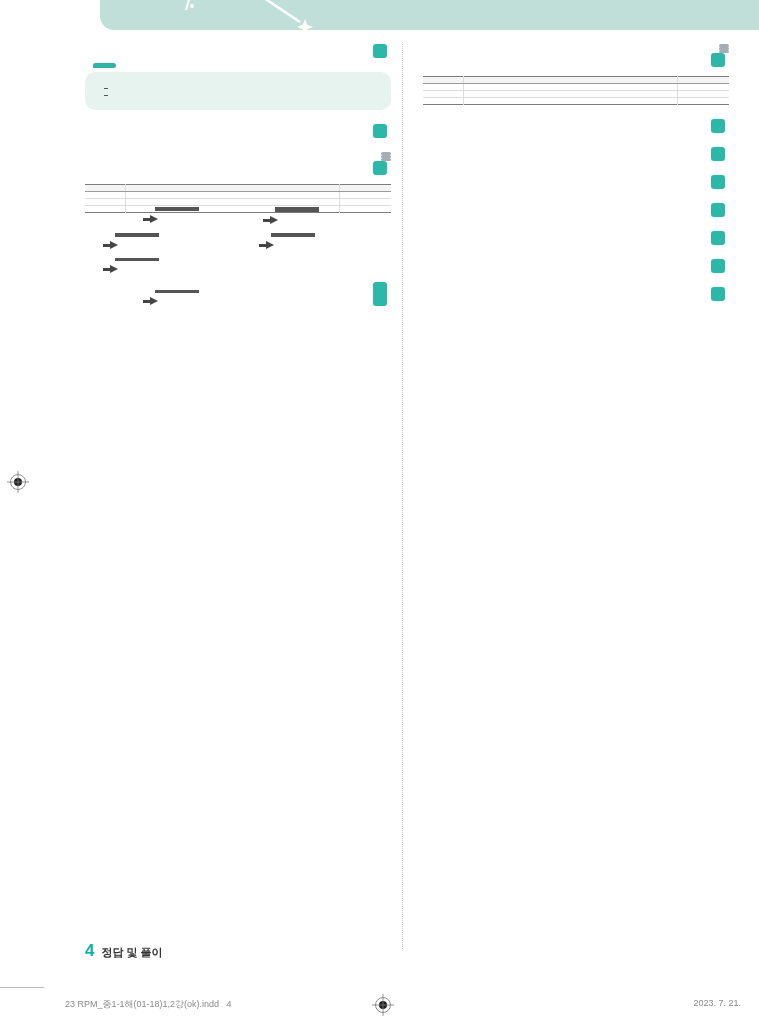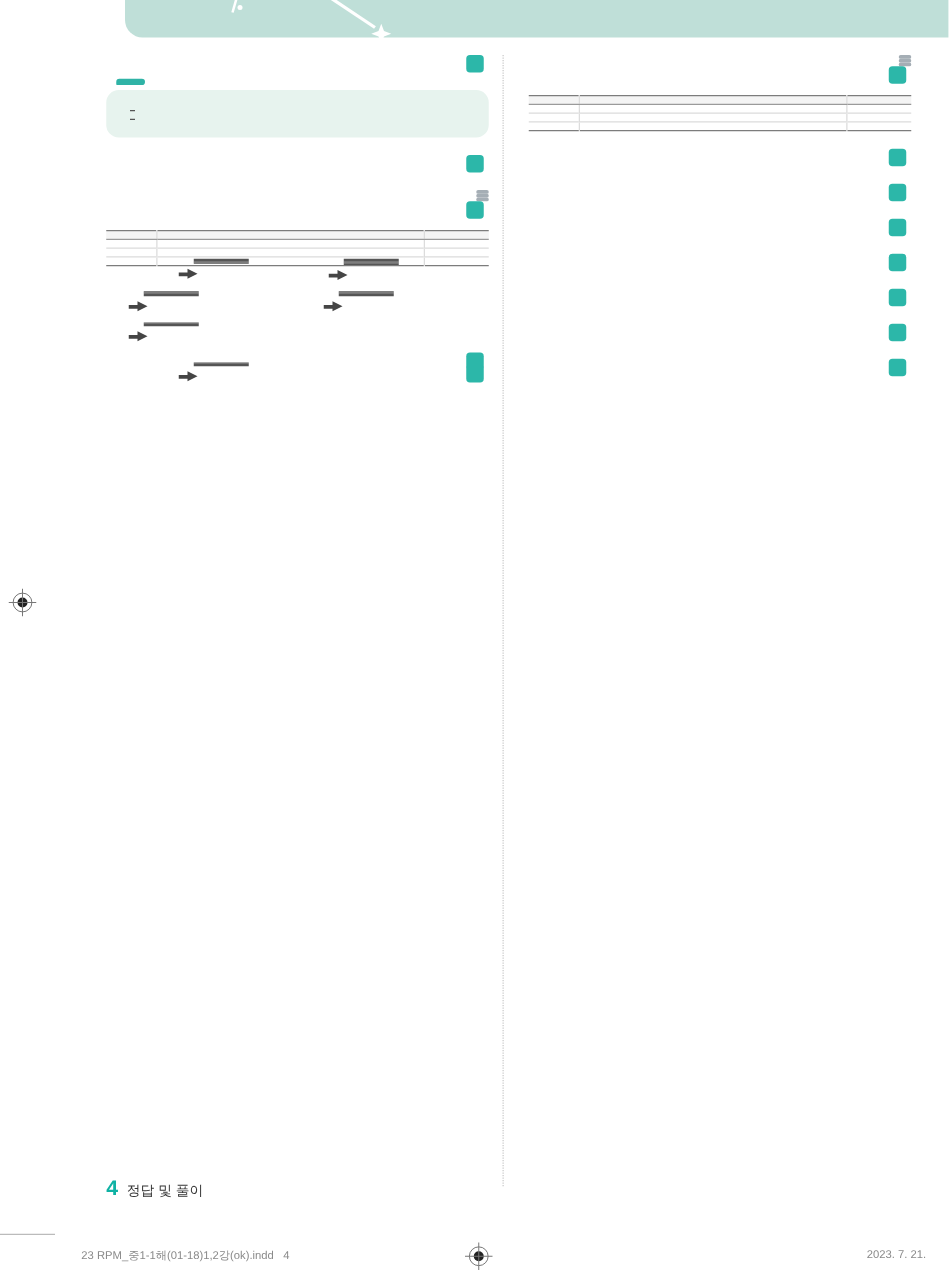--- a/index.html
+++ b/index.html
@@ -60,21 +60,21 @@
   .du .p{margin-right:5px}
   .du .n{flex:1;text-align:right}
   .dq{width:60px;text-align:right;padding-right:4px;line-height:18px;font-size:12.5px}
   .res{display:flex;align-items:center;gap:6px;margin-top:4px;font-size:12.5px;white-space:nowrap}
   .arrow{display:inline-block;position:relative;width:15px;height:9px;flex:none}
   .arrow::before{content:"";position:absolute;left:0;top:3px;width:8px;height:3px;background:#454545}
   .arrow::after{content:"";position:absolute;left:7px;top:0;border-left:8px solid #454545;border-top:4.5px solid transparent;border-bottom:4.5px solid transparent}
 
   .pagefoot{position:absolute;left:85px;top:941px;display:flex;align-items:baseline;gap:7px}
   .pagefoot .pnum{color:#0fb2a4;font-weight:bold;font-size:17px}
-  .pagefoot .plabel{font-size:11px;color:#333;font-weight:normal}
+  .pagefoot .plabel{font-size:11px;color:#333;font-weight:bold}
 
   .regmark{position:absolute}
   .printbar{position:absolute;left:0;top:998px;width:759px;font-size:9px;color:#8a8a8a}
   .printbar .pl{position:absolute;left:65px;top:0;white-space:pre}
   .printbar .pr{position:absolute;right:18px;top:0;white-space:pre}
   .cropline{position:absolute;left:0;top:987px;width:44px;border-top:1px solid #bbb}
 </style>
 </head>
 <body>
 

